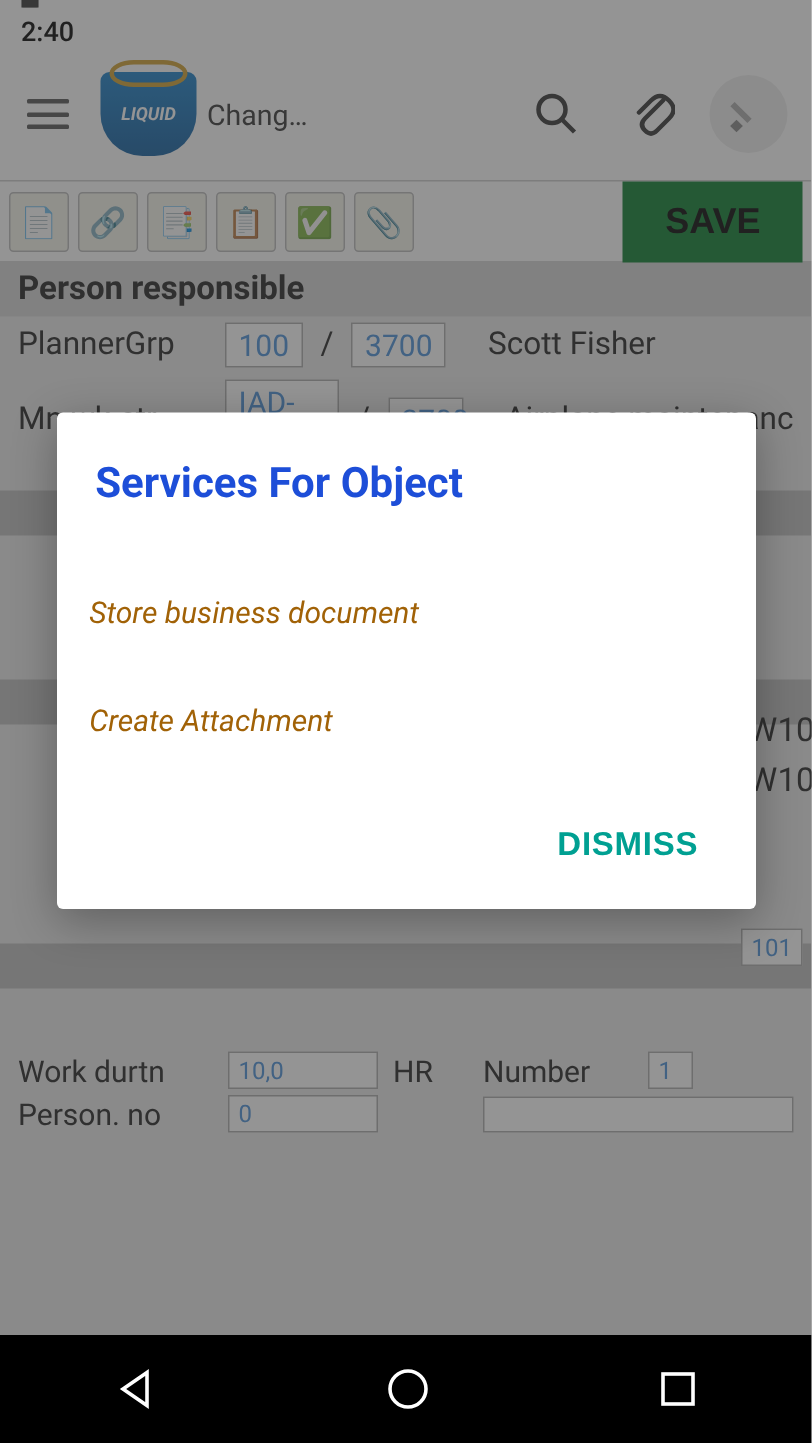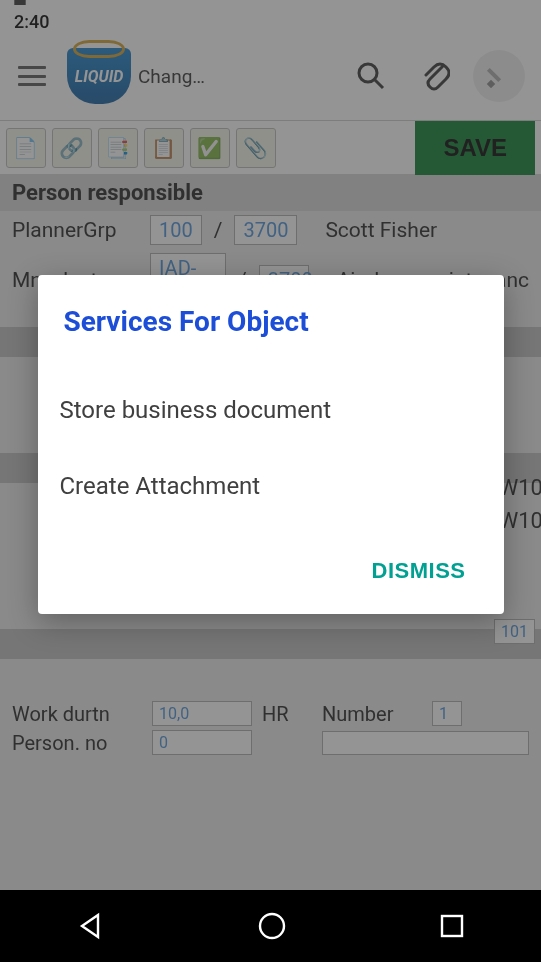--- a/index.html
+++ b/index.html
@@ -12,21 +12,21 @@
 .status-time { font-weight: 500; margin-left: 4px; }
 
 
 .app-bar { height: 88px; background: #fff; display: flex; align-items: center; padding: 0 8px; }
 .hamburger { width: 48px; height: 48px; display: flex; align-items: center; justify-content: center; }
 .hamburger-lines { width: 28px; height: 20px; display: flex; flex-direction: column; justify-content: space-between; }
 .hamburger-lines span { display: block; height: 3px; background: #555; border-radius: 1px; }
 .logo { width: 70px; height: 70px; margin-left: 8px; display: flex; flex-direction: column; align-items: center; justify-content: center; }
 .logo-bucket { width: 64px; height: 56px; background: linear-gradient(#1a7fc8,#0f5c9e); border-radius: 6px 6px 28px 28px; position: relative; display: flex; align-items: center; justify-content: center; }
 .logo-bucket::before { content:""; position:absolute; top:-8px; left:6px; right:6px; height:12px; border:3px solid #d0a030; border-radius: 50%/80%; background: transparent; }
-.logo-text { color:#fff; font-size:16px; font-weight:bold; font-style:italic; }
+.logo-text { color:#fff; font-size:12px; font-weight:bold; font-style:italic; }
 .title { flex: 1; font-size: 19px; color: #333; margin-left: 4px; white-space: nowrap; overflow: hidden; text-overflow: ellipsis; max-width: 110px;}
 .app-bar-right { display: flex; align-items: center; gap: 12px; margin-left: auto; padding-right: 8px;}
 .icon-btn { width: 52px; height: 52px; display: flex; align-items: center; justify-content: center; border-radius: 50%; }
 .icon-btn.circled { background: #eee; }
 
 
 .toolbar-row { height: 54px; background: #fff; display: flex; align-items: center; padding: 0 6px; border-top: 1px solid #ccc; }
 .tb-icon { width: 40px; height: 40px; margin-right: 6px; border: 1px solid #bbb; background: #f7f7ec; display:flex; align-items:center; justify-content:center; font-size:20px; border-radius:3px;}
 .save-btn { margin-left: auto; height: 54px; background: #0b7d2e; color: #000000; border: none; padding: 0 28px; font-size: 24px; font-weight: 700; }
 
@@ -44,21 +44,21 @@
 .row-grid .c1{width:130px;}
 .row-grid .c2{width:100px;}
 .row-grid .c3{width:50px;}
 .row-grid .c4{width:100px;}
 .small-box{border:1px solid #aaa; background:#fff; color:#4a90d9; padding:2px 6px; font-size:16px; min-width:40px; display:inline-block;}
 
 
 .overlay { position: absolute; inset: 0; background: rgba(60,60,60,0.55); display: flex; align-items: flex-start; justify-content: center; }
 .dialog { margin-top: 275px; width: 466px; background: #fff; border-radius: 4px; padding: 30px 22px 18px 22px; box-shadow: 0 8px 30px rgba(0,0,0,0.3); }
 .dialog-title { font-size: 28px; font-weight: 700; color: #1d4ed8; margin-bottom: 34px; padding-left: 4px;}
-.dialog-item { font-size: 24px; color: #404040; padding: 24px 0; cursor: pointer; }
+.dialog-item { font-size: 20px; color: #a16207; padding: 24px 0; cursor: pointer; font-style: italic; }
 .dialog-actions { display: flex; justify-content: flex-end; margin-top: 22px; }
 .dismiss-btn { background: none; border: none; color: #00a092; font-size: 22px; font-weight: 700; padding: 12px 16px; cursor: pointer; letter-spacing: 0.5px; }
 
 
 .nav-bar { position: absolute; bottom: 0; left: 0; right: 0; height: 72px; background: #000; display: flex; align-items: center; justify-content: space-around; }
 .nav-btn svg { display:block; }
 
 
 .peek-right1{ position:absolute; right:-2px; top:475px; font-size:22px; color:#222; }
 .peek-right2{ position:absolute; right:-2px; top:508px; font-size:22px; color:#222; }

